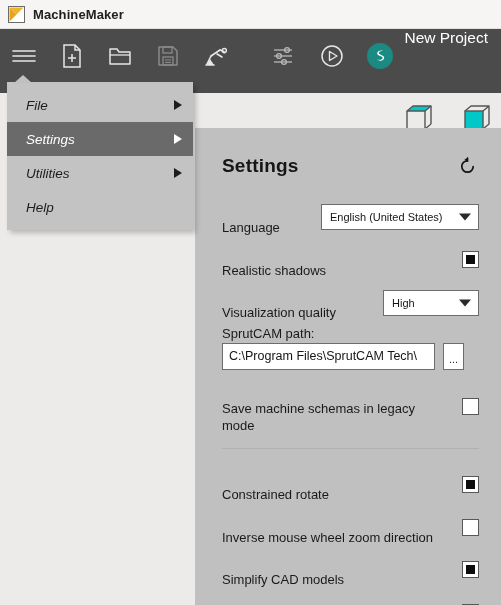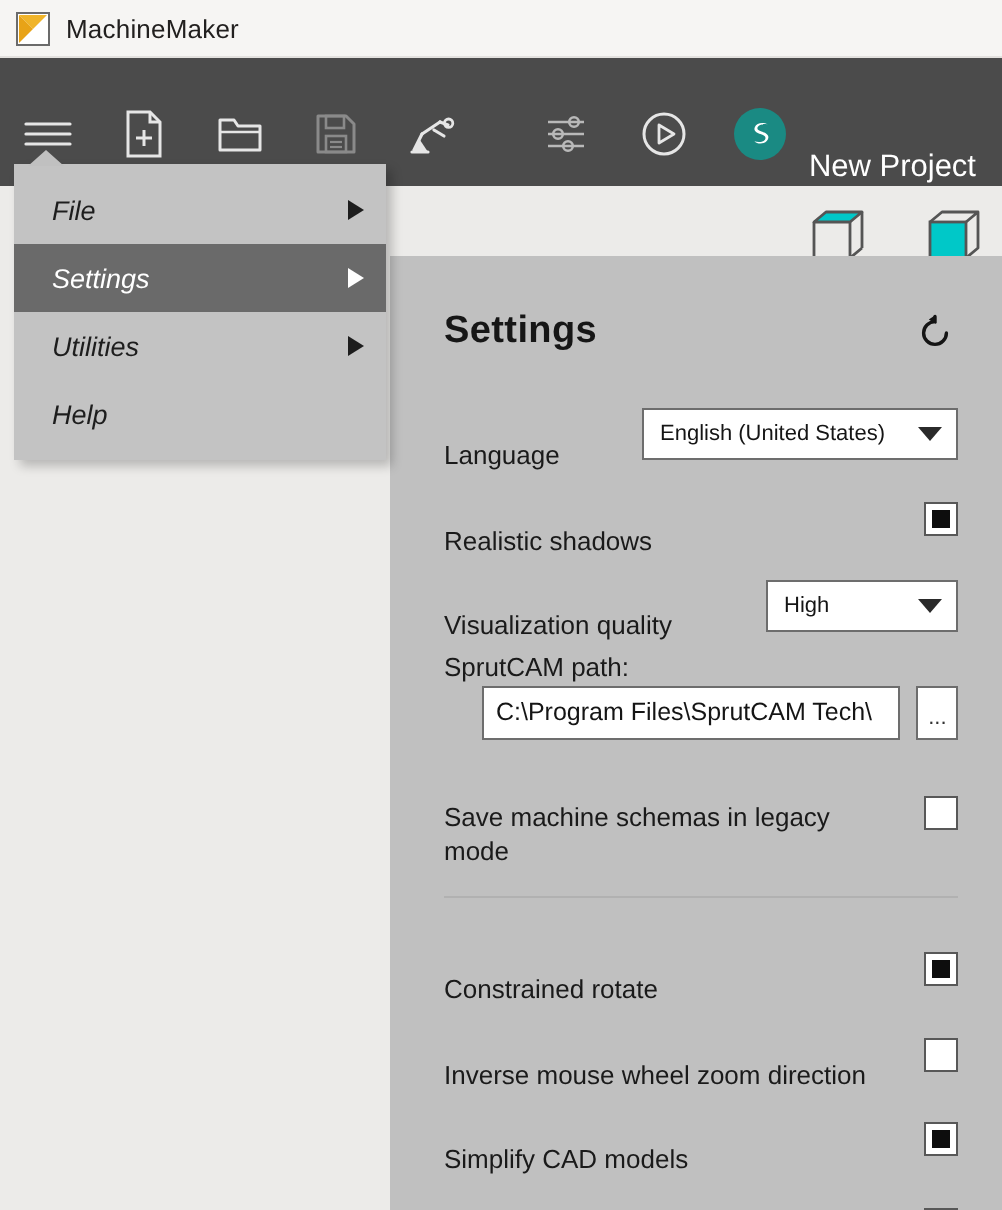--- a/index.html
+++ b/index.html
@@ -12,27 +12,27 @@
   #app { position: relative; width: 501px; height: 605px; }
 
   
   .titlebar {
     position: absolute; left: 0; top: 0; width: 501px; height: 29px;
     background: #f6f5f3;
     display: flex; align-items: center; gap: 8px; padding-left: 8px;
     border-bottom: 1px solid #e3e1de;
   }
   .app-logo { width: 17px; height: 17px; display: block; }
-  .app-title { font-size: 13px; color: #22201f; letter-spacing: .1px; }
+  .app-title { font-size: 13px; color: #22201f; letter-spacing: .1px; font-weight: bold; }
 
   
   .toolbar {
     position: absolute; left: 0; top: 29px; width: 501px; height: 64px;
     background: #4b4b4b;
-    display: flex; align-items: flex-end;
+    display: flex; align-items: flex-start;
   }
   .tb-btn {
     width: 48px; height: 53px;
     display: flex; align-items: center; justify-content: center;
   }
   .tb-btn svg { display: block; }
   .tb-spacer { flex: 1 1 auto; }
   .tb-project {
     color: #ffffff; font-size: 15.5px; padding-right: 13px; white-space: nowrap;
   }
@@ -117,21 +117,21 @@
   .select.quality { width: 96px; }
 
   .cbx {
     width: 17px; height: 17px; background: #ffffff; border: 1px solid #585858;
     display: flex; align-items: center; justify-content: center; flex: 0 0 auto;
   }
   .cbx .mark { width: 9px; height: 9px; background: #0d0d0d; display: none; }
   .cbx.checked .mark { display: block; }
 
   .path-label { font-size: 13px; color: #1a1a1a; margin-bottom: 2px; }
-  .path-row { display: flex; align-items: flex-end; gap: 8px; margin-bottom: 9px; margin-left: 19px; }
+  .path-row { display: flex; align-items: flex-end; gap: 8px; margin-bottom: 9px; }
   .path-input {
     width: 213px; height: 27px; background: #ffffff; border: 1px solid #6d6d6d;
     font-size: 12.5px; color: #151515; padding: 0 6px;
     font-family: "Liberation Sans", sans-serif;
   }
   .browse-btn {
     width: 21px; height: 27px; background: #ffffff; border: 1px solid #6d6d6d;
     font-size: 11px; color: #333; display: flex; align-items: flex-end;
     justify-content: center; padding-bottom: 4px;
   }

